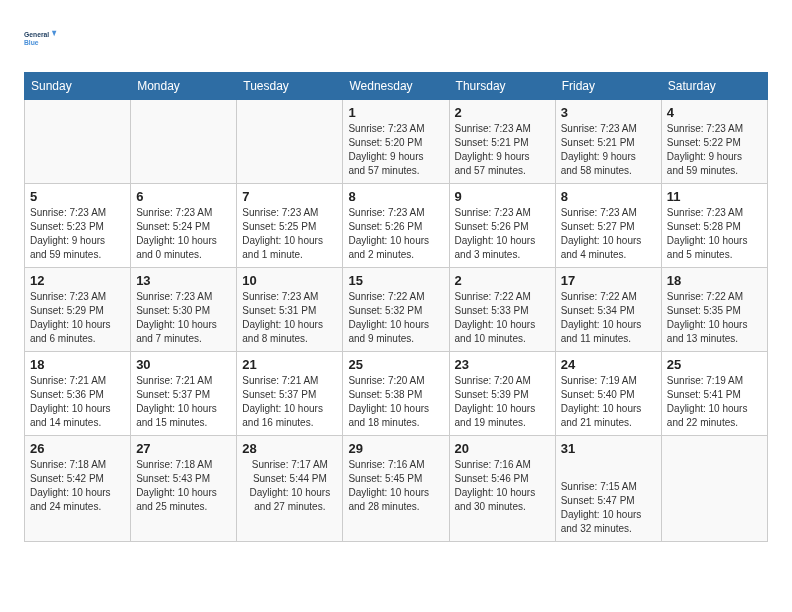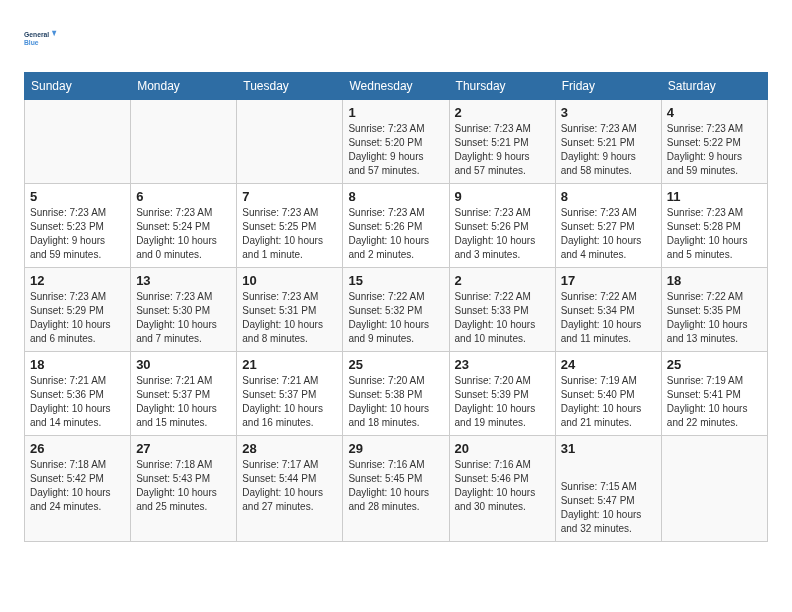--- a/index.html
+++ b/index.html
@@ -306,21 +306,21 @@
           </td>
           <td>
             <span class="day-num">27</span>
             <div class="day-info" style="white-space: pre-line;">Sunrise: 7:18 AM
 Sunset: 5:43 PM
 Daylight: 10 hours
 and 25 minutes.</div>
           </td>
           <td>
             <span class="day-num">28</span>
-            <div class="day-info" style="white-space: pre-line;">Sunrise: 7:17 AM
+            <div class="day-info" style="white-space: pre-line; text-align: center;">Sunrise: 7:17 AM
 Sunset: 5:44 PM
 Daylight: 10 hours
 and 27 minutes.</div>
           </td>
           <td>
             <span class="day-num">29</span>
             <div class="day-info" style="white-space: pre-line;">Sunrise: 7:16 AM
 Sunset: 5:45 PM
 Daylight: 10 hours
 and 28 minutes.</div>

